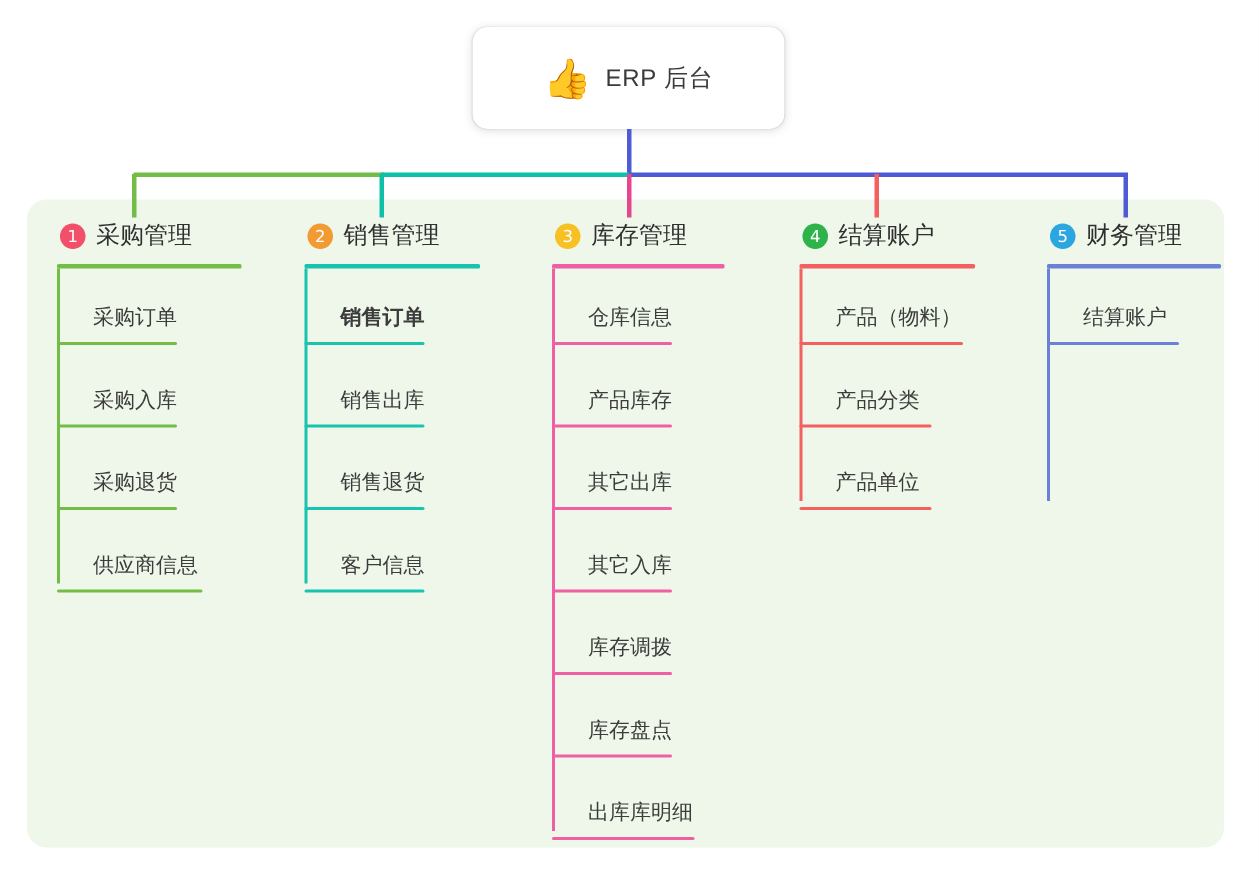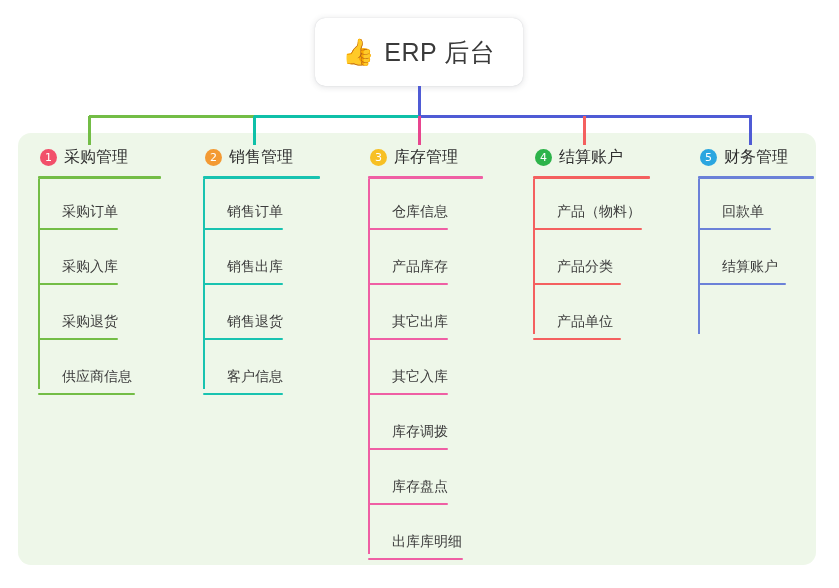--- a/index.html
+++ b/index.html
@@ -35,21 +35,21 @@
     display: flex;
     align-items: center;
     gap: 9px;
   }
   #root-card .root-emoji {
     font-size: 26px;
     line-height: 1;
     color: #f5b63c;
   }
   #root-card .root-label {
-    font-size: 25px;
+    font-size: 16px;
     color: #3a3a3a;
     letter-spacing: 0.5px;
     white-space: nowrap;
   }
 
   
   #panel {
     position: absolute;
     left: 18px;
     top: 133px;
@@ -177,21 +177,21 @@
       </div>
     </div>
     <div class="column" style="left: 203px;">
       <div class="col-head">
         <span class="badge" style="background: rgb(243, 154, 51);">2</span>
         <span class="col-title">销售管理</span>
       </div>
       <div class="col-rule" style="background: rgb(24, 195, 176); width: 117px;"></div>
       <div class="branch">
         <div class="trunk" style="background: rgb(24, 195, 176); height: 210px;"></div>
-        <div class="leaf" style="height: 55px;">
+        <div class="leaf" style="height: 55px; font-weight: bold;">
           <span class="leaf-label" style="padding-top: 22px;">销售订单</span>
           <div class="leaf-rule" style="background: rgb(24, 195, 176); width: 80px; margin-left: -24px;"></div>
         </div>
         <div class="leaf" style="height: 55px;">
           <span class="leaf-label" style="padding-top: 22px;">销售出库</span>
           <div class="leaf-rule" style="background: rgb(24, 195, 176); width: 80px; margin-left: -24px;"></div>
         </div>
         <div class="leaf" style="height: 55px;">
           <span class="leaf-label" style="padding-top: 22px;">销售退货</span>
           <div class="leaf-rule" style="background: rgb(24, 195, 176); width: 80px; margin-left: -24px;"></div>
@@ -264,22 +264,18 @@
     </div>
     <div class="column" style="left: 698px;">
       <div class="col-head">
         <span class="badge" style="background: rgb(43, 166, 224);">5</span>
         <span class="col-title">财务管理</span>
       </div>
       <div class="col-rule" style="background: rgb(107, 129, 216); width: 116px;"></div>
       <div class="branch">
         <div class="trunk" style="background: rgb(107, 129, 216); height: 155px;"></div>
         <div class="leaf" style="height: 55px;">
-          <span class="leaf-label" style="padding-top: 22px;">回款单</span>
-          <div class="leaf-rule" style="background: rgb(107, 129, 216); width: 73px; margin-left: -24px;"></div>
-        </div>
-        <div class="leaf" style="height: 55px;">
           <span class="leaf-label" style="padding-top: 22px;">结算账户</span>
           <div class="leaf-rule" style="background: rgb(107, 129, 216); width: 88px; margin-left: -24px;"></div>
         </div>
       </div>
     </div>
   </div>
 
 </body></html>

